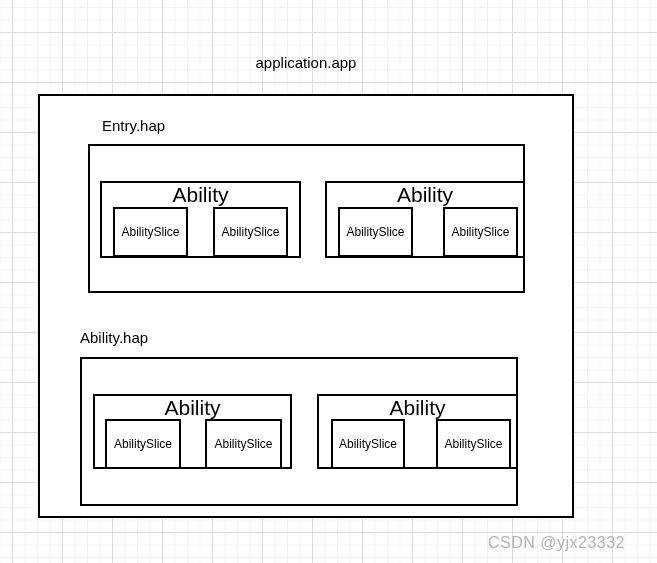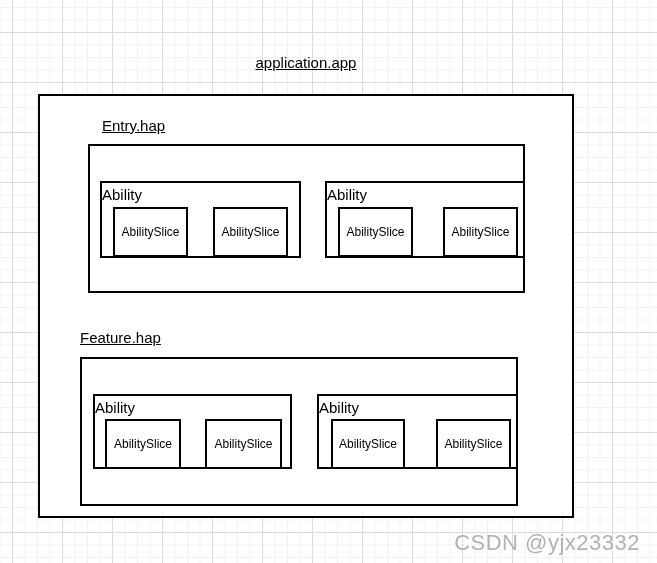--- a/index.html
+++ b/index.html
@@ -27,51 +27,50 @@
     box-sizing: border-box;
     border: 2px solid #000000;
     background: #ffffff;
   }
 
   .label {
     position: absolute;
     font-size: 15px;
     line-height: 16px;
     white-space: nowrap;
-    text-decoration: underline;
   }
 
   .app-label {
     text-align: center;
   }
 
   .ability-title {
     position: absolute;
     left: 0;
     right: 0;
     top: 4px;
-    text-align: left;
-    font-size: 15px;
+    text-align: center;
+    font-size: 21px;
     line-height: 16px;
   }
 
   .slice {
     display: flex;
     align-items: center;
     justify-content: center;
     font-size: 12px;
     white-space: nowrap;
     overflow: hidden;
   }
 
   .watermark {
     position: absolute;
     top: 533px;
-    right: 17px;
-    font-size: 22px;
+    right: 32px;
+    font-size: 16px;
     line-height: 20px;
     letter-spacing: 0.5px;
     color: #b3b3b3;
   }
 </style>
 </head>
 <body>
 
 <div class="canvas">
 
@@ -87,21 +86,21 @@
   </div>
   <div class="box slice" style="left:113px; top:207px; width:75px; height:50px;">AbilitySlice</div>
   <div class="box slice" style="left:213px; top:207px; width:75px; height:50px;">AbilitySlice</div>
 
   <div class="box" style="left:325px; top:181px; width:200px; height:77px;">
     <div class="ability-title">Ability</div>
   </div>
   <div class="box slice" style="left:338px; top:207px; width:75px; height:50px;">AbilitySlice</div>
   <div class="box slice" style="left:443px; top:207px; width:75px; height:50px;">AbilitySlice</div>
 
-  <div class="label" style="left:80px; top:330px;">Feature.hap</div>
+  <div class="label" style="left:80px; top:330px;">Ability.hap</div>
   <div class="box" style="left:80px; top:357px; width:438px; height:149px;"></div>
 
   <div class="box" style="left:93px; top:394px; width:199px; height:75px;">
     <div class="ability-title">Ability</div>
   </div>
   <div class="box slice" style="left:105px; top:419px; width:76px; height:50px;">AbilitySlice</div>
   <div class="box slice" style="left:205px; top:419px; width:77px; height:50px;">AbilitySlice</div>
 
   <div class="box" style="left:317px; top:394px; width:201px; height:75px;">
     <div class="ability-title">Ability</div>

